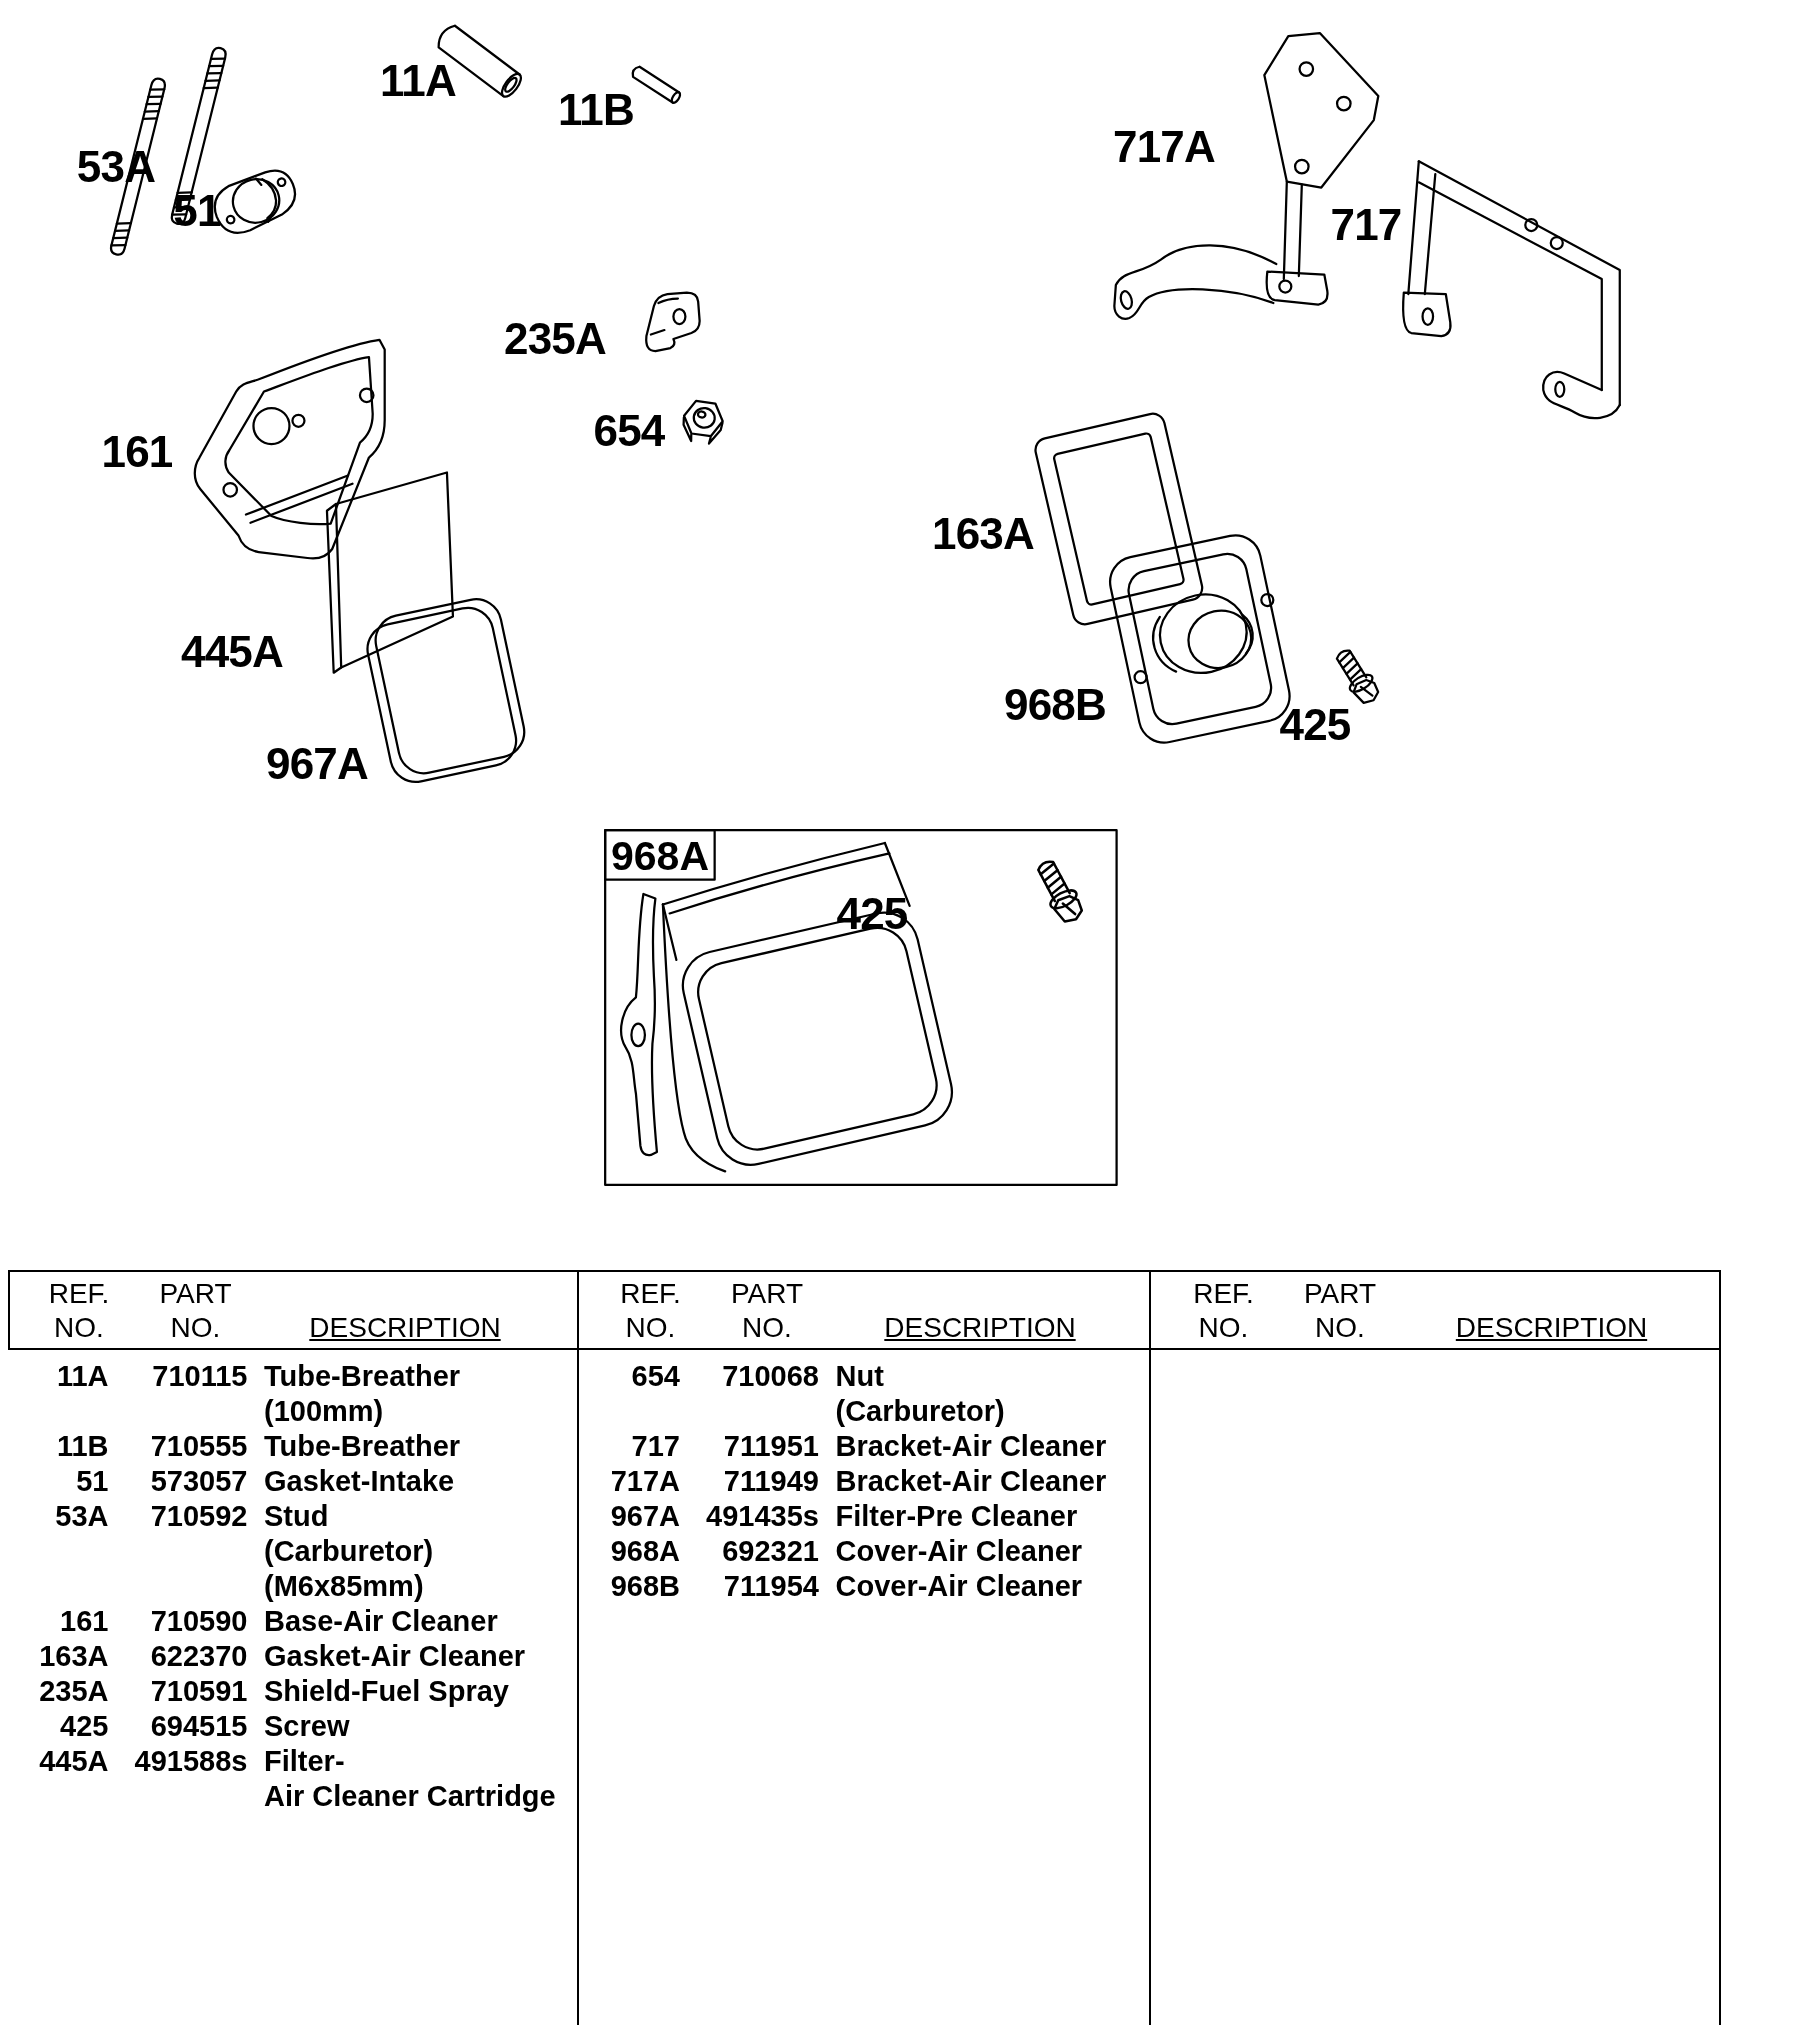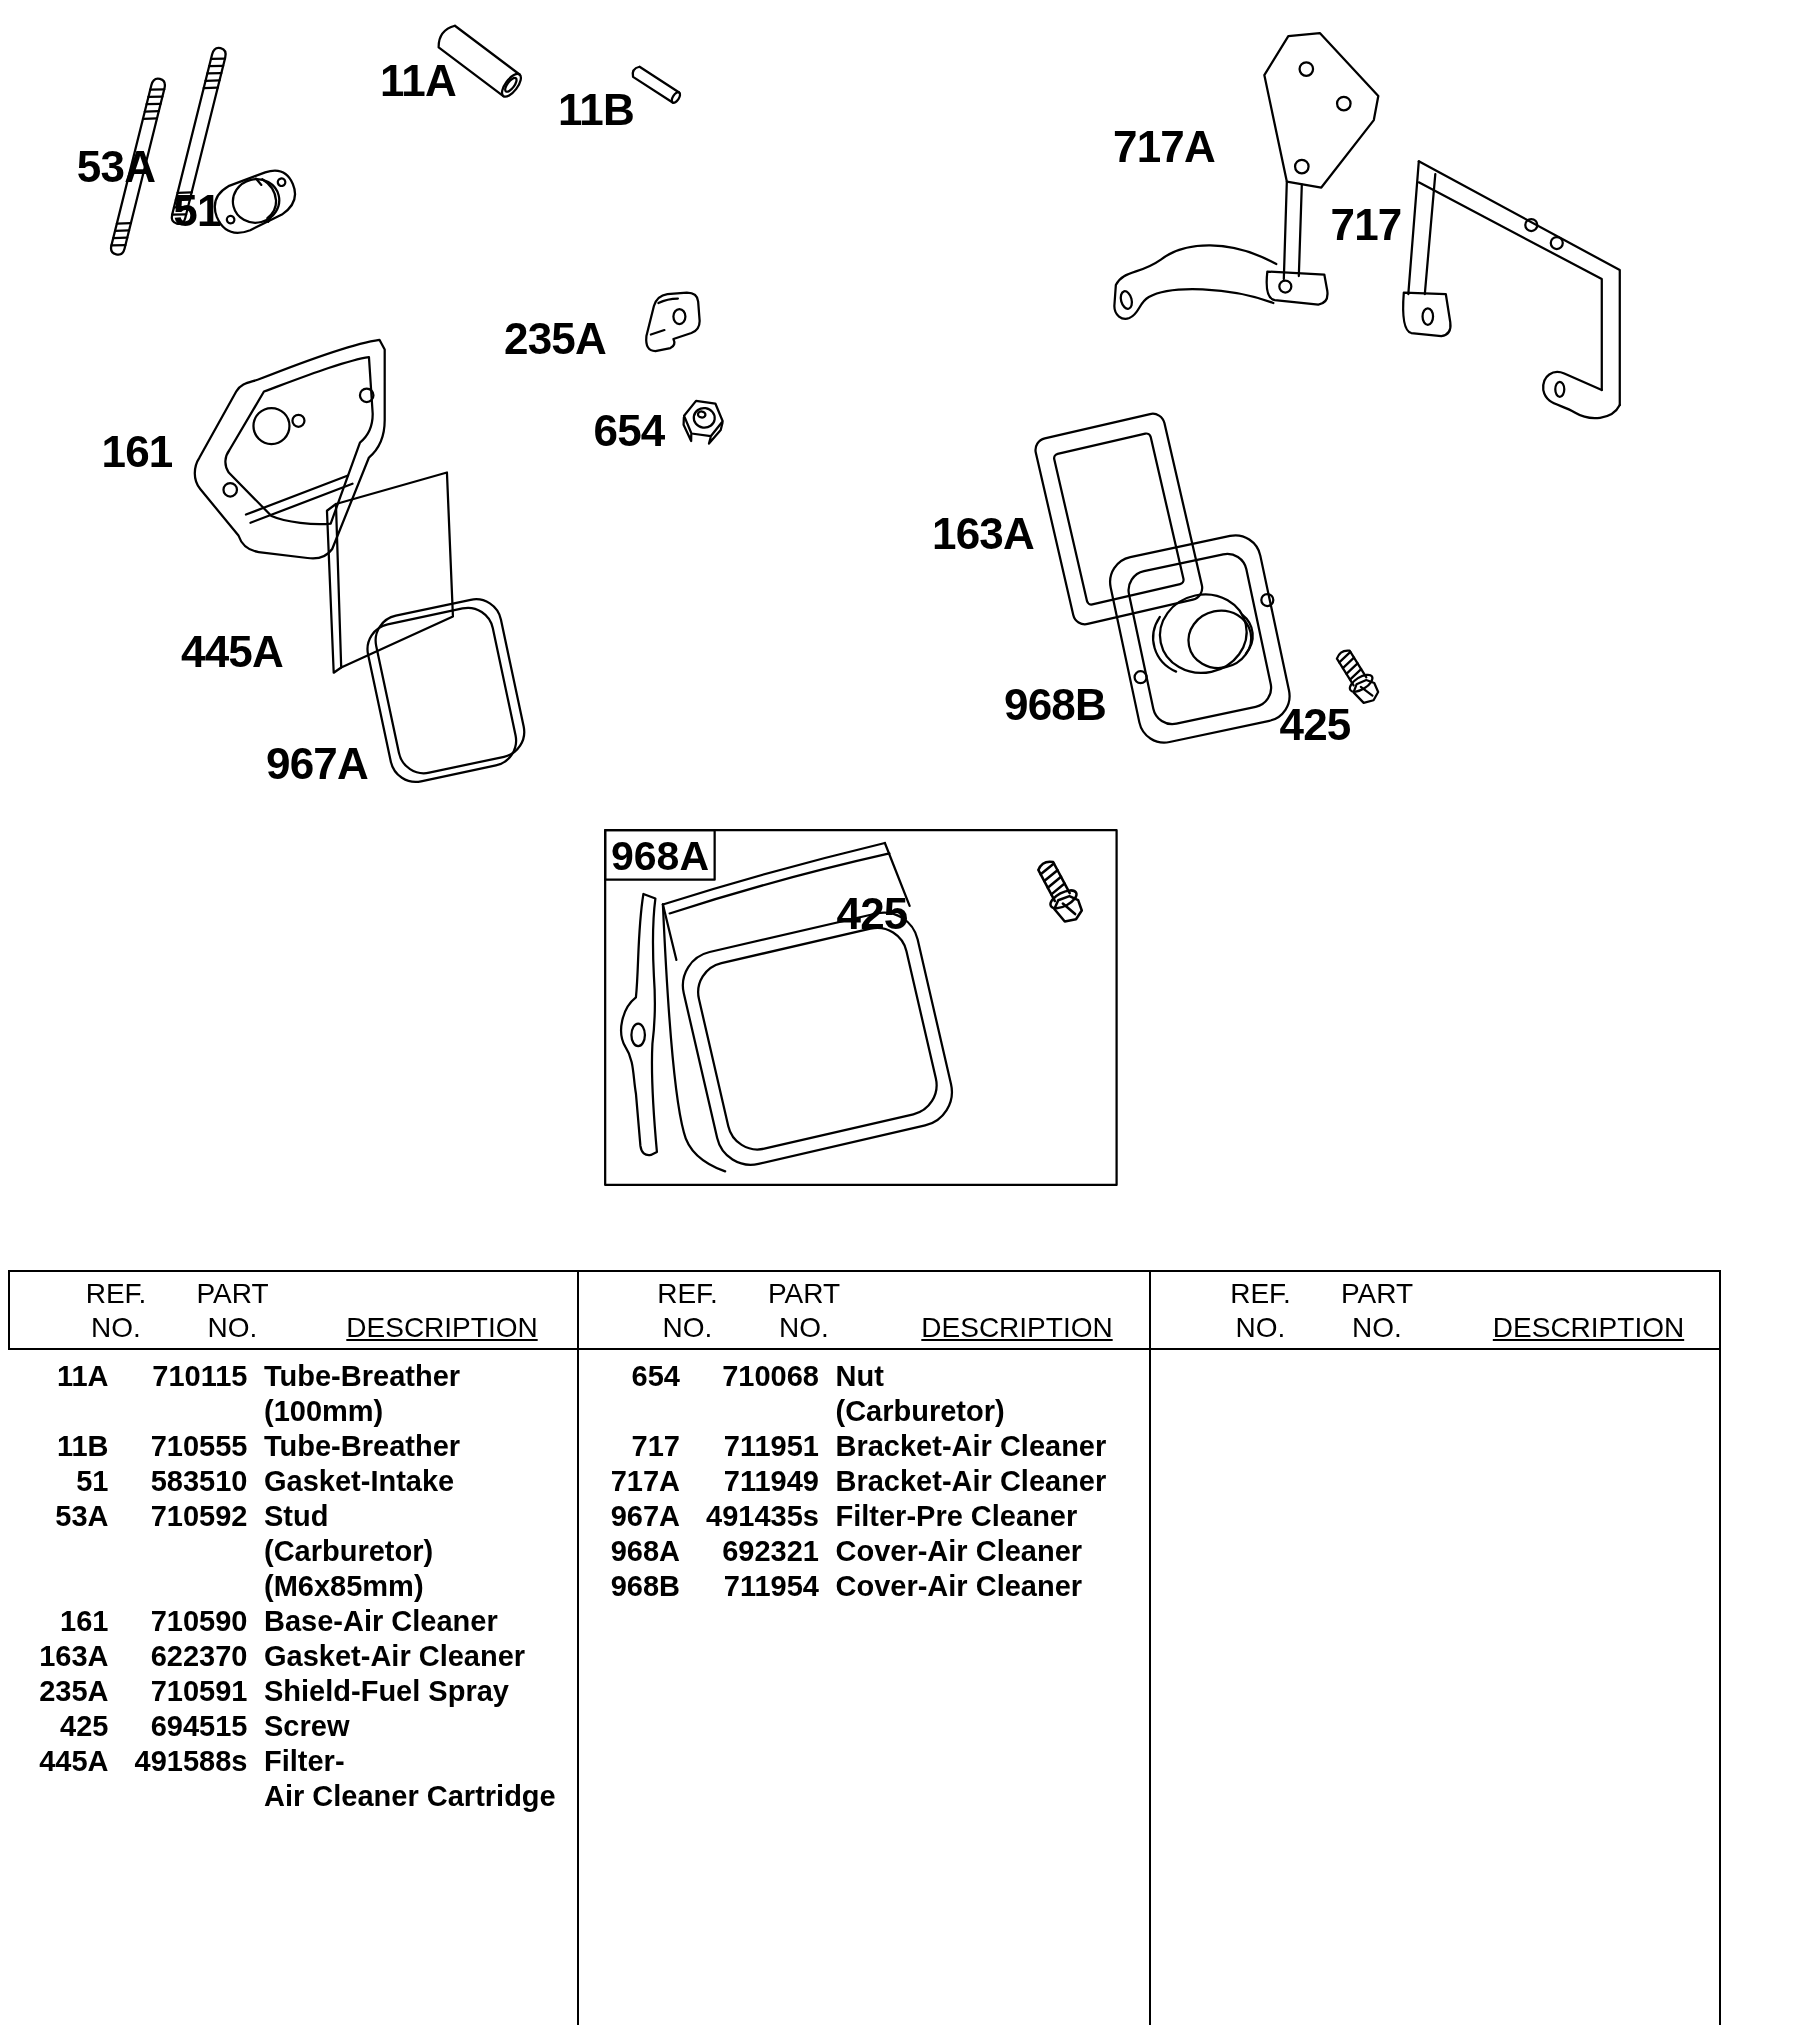--- a/index.html
+++ b/index.html
@@ -6,21 +6,21 @@
   .page{position:relative;width:1811px;height:2025px;background:#ffffff;
         font-family:"Liberation Sans",sans-serif;color:#000;overflow:hidden;}
   .art{position:absolute;left:0;top:0;}
   .art path,.art line,.art rect,.art ellipse,.art circle,.art polygon,.art polyline{
         stroke:#000;stroke-width:3;fill:none;stroke-linejoin:round;stroke-linecap:round;}
   .dlabel{position:absolute;transform:translate(-50%,-50%);font-weight:bold;
           font-size:44px;letter-spacing:-0.8px;white-space:nowrap;}
   .boxlabel{position:absolute;transform:translate(-50%,-50%);font-weight:bold;font-size:41px;}
   .hline,.vline{position:absolute;background:#000;}
   .tgroup-head{position:absolute;display:grid;grid-template-columns:143px 90px 1fr;
-               font-size:28px;line-height:34px;margin-left:37px;}
+               font-size:28px;line-height:34px;}
   .h-ref,.h-part{text-align:center;}
   .h-desc{text-align:center;align-self:end;text-decoration:underline;}
   .tgroup-body{position:absolute;}
   .trow{display:grid;grid-template-columns:101px 139px 1fr;line-height:35px;font-size:29px;}
   .c-ref,.c-part{font-weight:bold;text-align:right;}
   .c-desc{padding-left:16.5px;white-space:nowrap;font-weight:bold;}
 </style>
 </head>
 <body>
 
@@ -225,21 +225,21 @@
         <span class="c-part"></span>
         <span class="c-desc">(100mm)</span>
       </div>
     <div class="trow">
         <span class="c-ref">11B</span>
         <span class="c-part">710555</span>
         <span class="c-desc">Tube-Breather</span>
       </div>
     <div class="trow">
         <span class="c-ref">51</span>
-        <span class="c-part">583510</span>
+        <span class="c-part">573057</span>
         <span class="c-desc">Gasket-Intake</span>
       </div>
     <div class="trow">
         <span class="c-ref">53A</span>
         <span class="c-part">710592</span>
         <span class="c-desc">Stud</span>
       </div>
     <div class="trow">
         <span class="c-ref"></span>
         <span class="c-part"></span>

